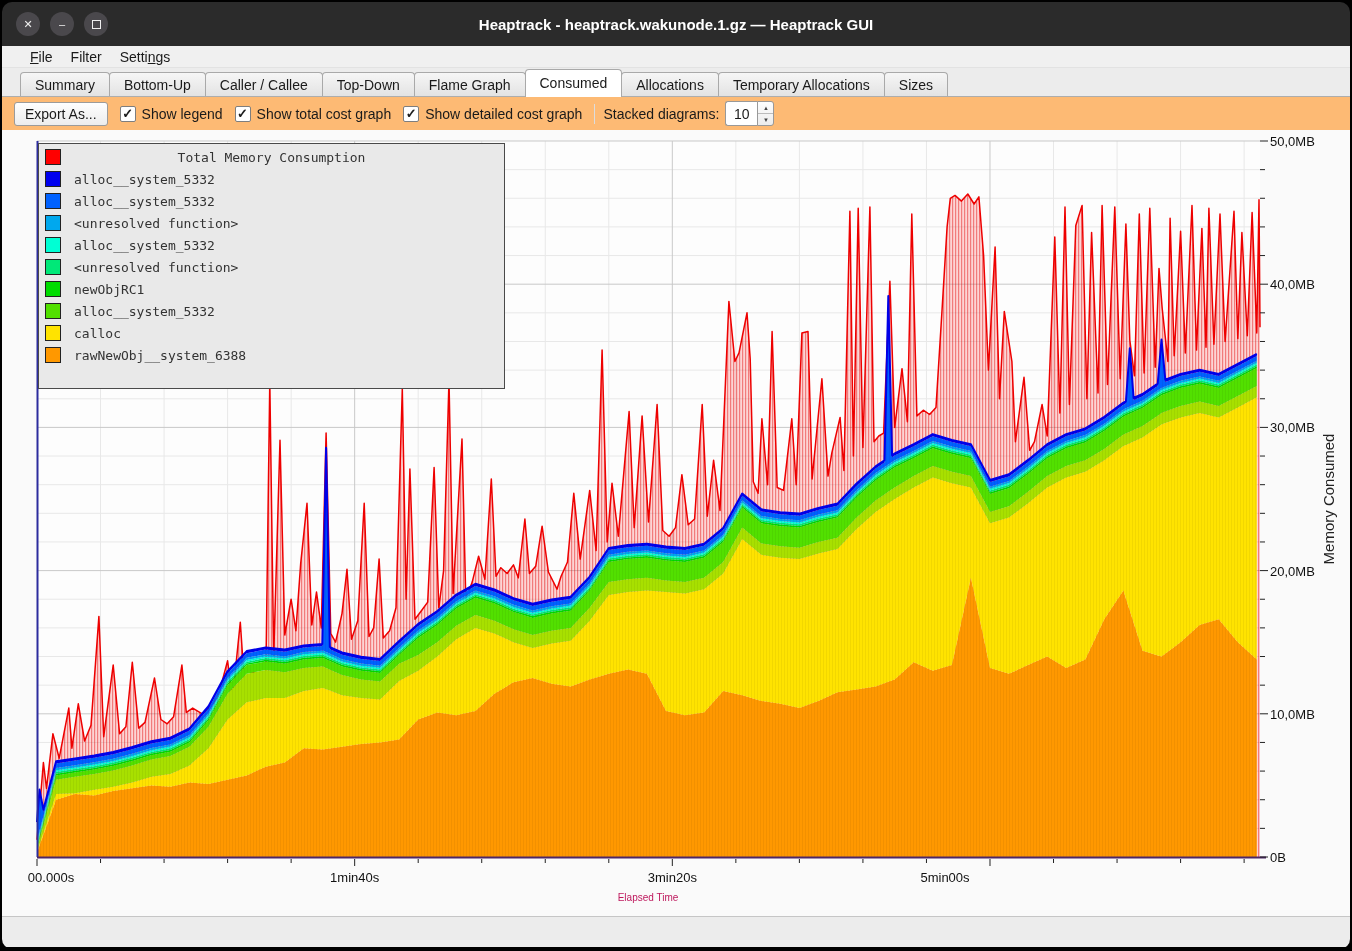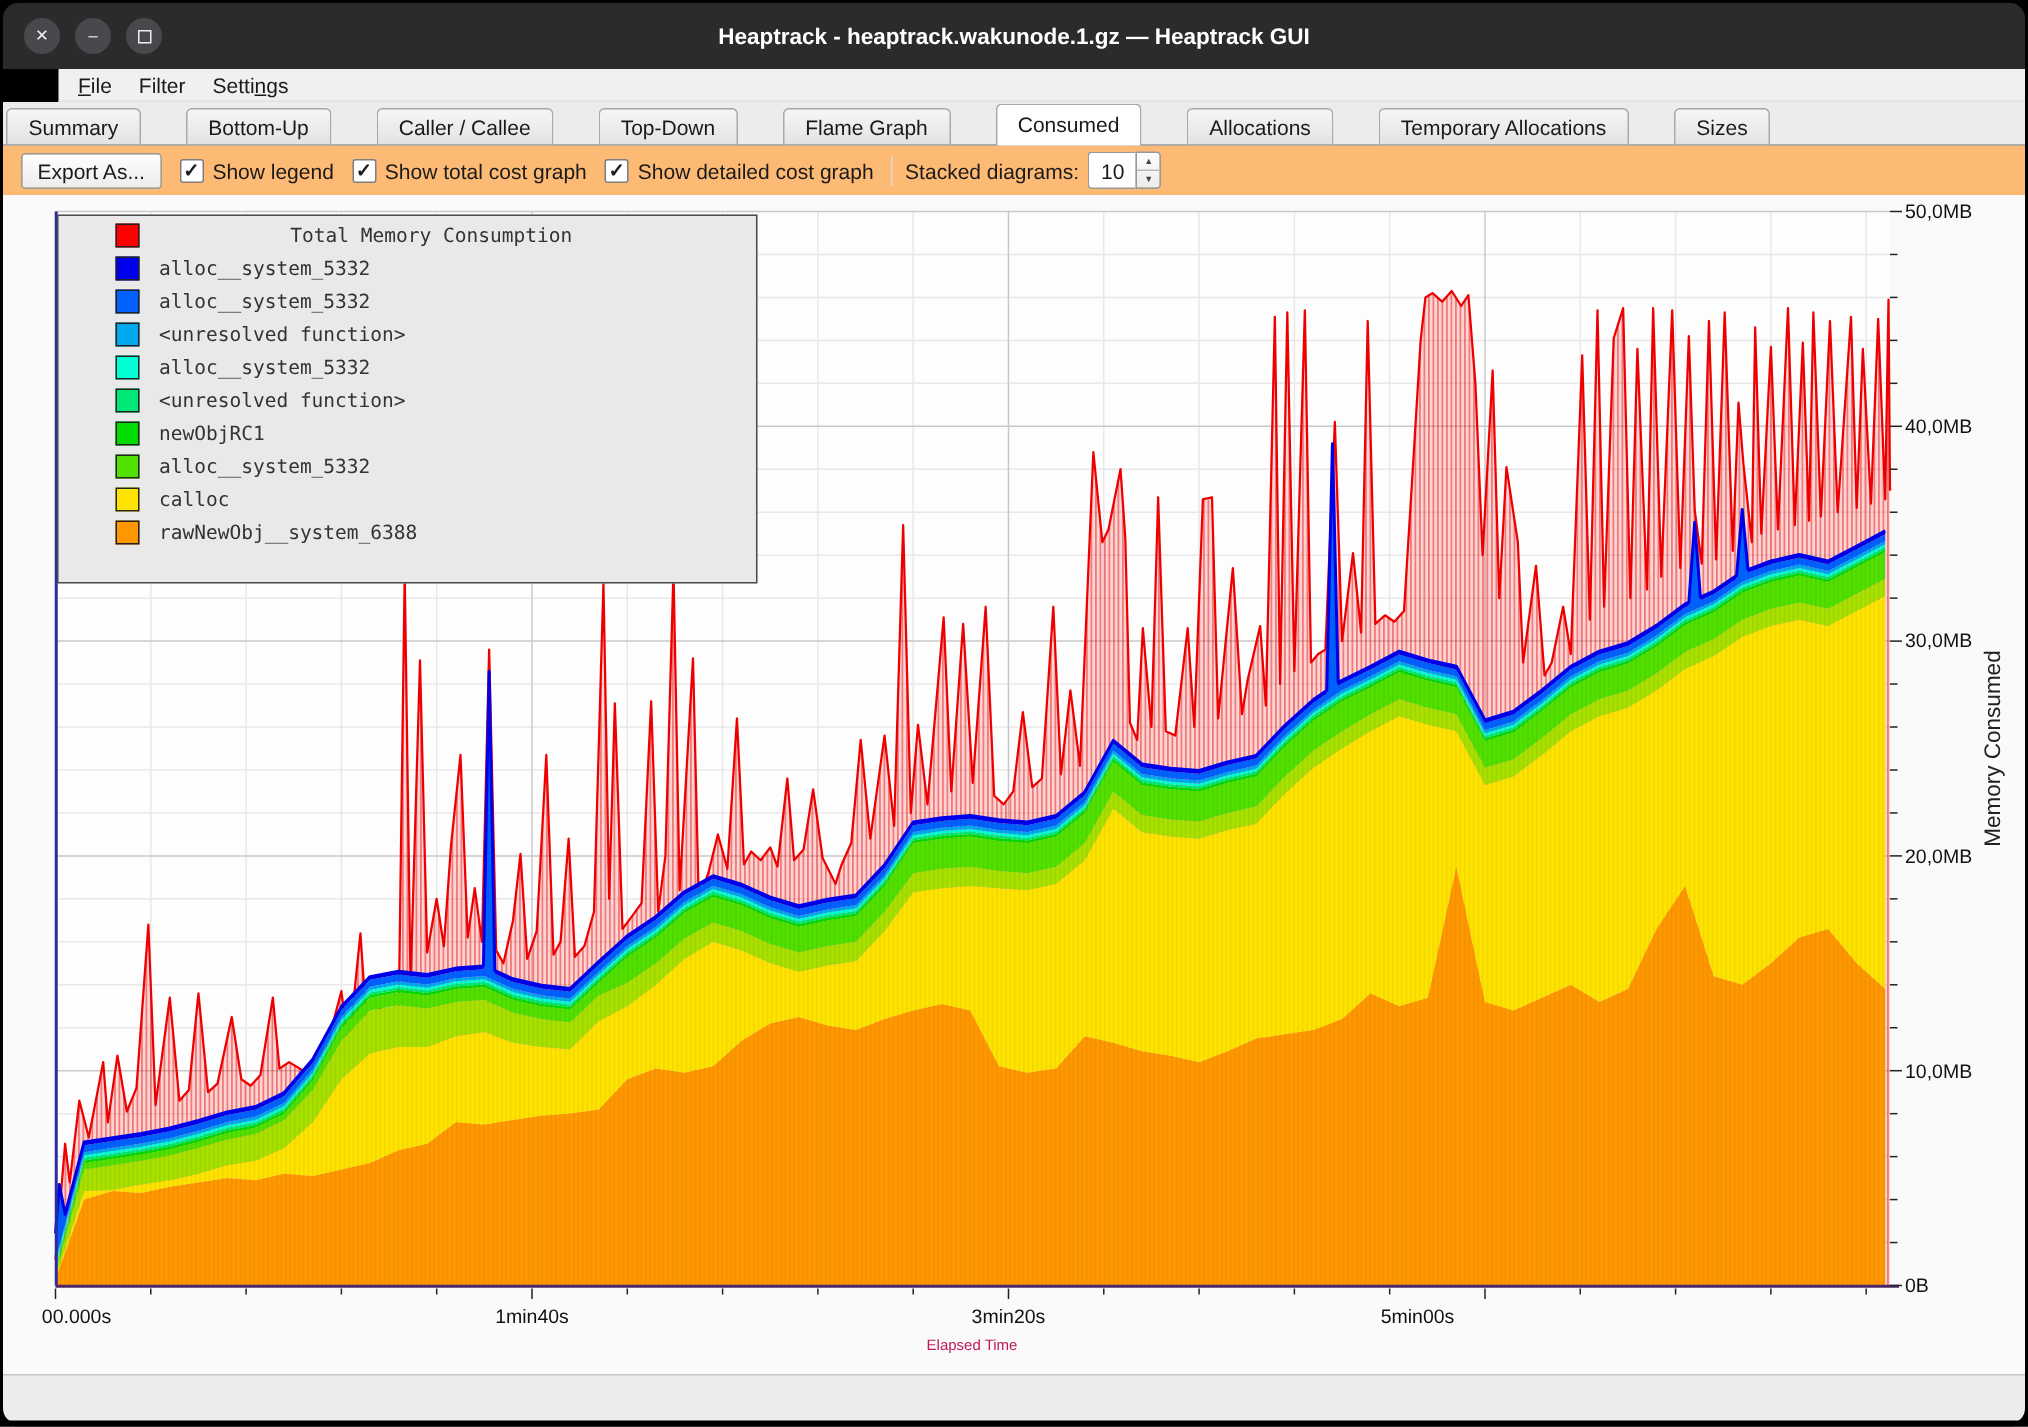--- a/index.html
+++ b/index.html
@@ -7,25 +7,25 @@
   .window { position:relative; width:1352px; height:951px; background:#000; border:2px solid #000;
             border-radius:12px; overflow:hidden; }
   
   .titlebar { height:44px; background:#2b2b2b; position:relative; display:flex; align-items:center; justify-content:center; }
   .winbtns { position:absolute; left:14px; top:10px; display:flex; gap:10px; }
   .winbtn { width:24px; height:24px; border-radius:50%; background:#4a484c; color:#efefef;
             display:flex; align-items:center; justify-content:center; font-size:11px; line-height:1; cursor:default; }
   .winbtn .sq { display:block; width:9px; height:9px; border:1.5px solid #efefef; }
   .title { color:#fff; font-weight:bold; font-size:15px; }
   
-  .menubar { height:22px; background:#f0f0f0; display:flex; align-items:center; padding-left:4px; font-size:14px; color:#1a1a1a; border-bottom:1px solid #e2e2e2;margin-left:37px; }
+  .menubar { height:22px; background:#f0f0f0; display:flex; align-items:center; padding-left:19px; font-size:14px; color:#1a1a1a; border-bottom:1px solid #e2e2e2; }
   .menu-item { padding:1px 9px; }
   .menu-item u { text-decoration:underline; }
   
-  .tabbar { height:29px; background:#ececec; display:flex; align-items:flex-end; padding-left:2px; position:relative;gap:31px; }
+  .tabbar { height:29px; background:#ececec; display:flex; align-items:flex-end; padding-left:18px; position:relative; }
   .tabbar::after { content:""; position:absolute; left:0; right:0; bottom:0; height:1px; background:#adadad; }
   .tab { height:25px; line-height:24px; padding:0 14px; font-size:14px; color:#1a1a1a;
          background:linear-gradient(#f6f6f6,#e2e2e2); border:1px solid #a9a9a9; border-bottom:none;
          border-radius:4px 4px 0 0; margin-right:-1px; position:relative; }
   .tab.active { background:#ffffff; height:28px; line-height:27px; z-index:3; }
   
   .toolbar { height:33px; background:#fdba74; display:flex; align-items:center; gap:12px; padding-left:12px; font-size:14px; color:#1a1a1a; }
   .btn { padding:3px 10px; font-size:14px; color:#1a1a1a; background:linear-gradient(#fefefe,#ededed);
          border:1px solid #9b9b9b; border-radius:3px; }
   .check { display:flex; align-items:center; gap:6px; }
@@ -38,21 +38,21 @@
   .spinbtns { width:17px; height:25px; border:1px solid #999; border-radius:0 3px 3px 0; background:linear-gradient(#fdfdfd,#ececec);
               display:flex; flex-direction:column; }
   .spinbtns div { flex:1; display:flex; align-items:center; justify-content:center; font-size:6px; color:#444; }
   .spinbtns div:first-child { border-bottom:1px solid #bbb; }
   
   .chartarea { position:relative; height:786px; background:#fafafa; }
   #chart { position:absolute; left:0; top:0; }
   .legend { position:absolute; left:36px; top:13px; width:467px; height:246px; background:#e9e9e9;
             border:1px solid #4a4a4a; z-index:5; font-family:"DejaVu Sans Mono", monospace; font-size:13px; color:#333;
             padding-top:2px; }
-  .lrow { display:flex; align-items:center; height:22px; position:relative;margin-left:32px; }
+  .lrow { display:flex; align-items:center; height:22px; position:relative; }
   .sw { width:16px; height:16px; border:1px solid #222; margin-left:6px; flex:none; }
   .llabel { margin-left:13px; white-space:pre; }
   .ltitle { position:absolute; left:0; right:0; text-align:center; }
   .ytick { position:absolute; left:1268px; transform:translateY(-50%); font-size:13px; color:#111; white-space:nowrap; }
   .xtick { position:absolute; top:740px; transform:translateX(-50%); font-size:13px; color:#111; white-space:nowrap; }
   .xaxis-title { position:absolute; top:762px; left:646px; transform:translateX(-50%); font-size:10px; color:#be185d; }
   .yaxis-title { position:absolute; left:1318px; top:369px; transform:rotate(-90deg) translateX(-50%);
                  transform-origin:0 0; font-size:15px; color:#222; white-space:nowrap; }
   .bottomstrip { height:31px; background:#ececec; border-top:1px solid #c6c6c6; }
 </style>

